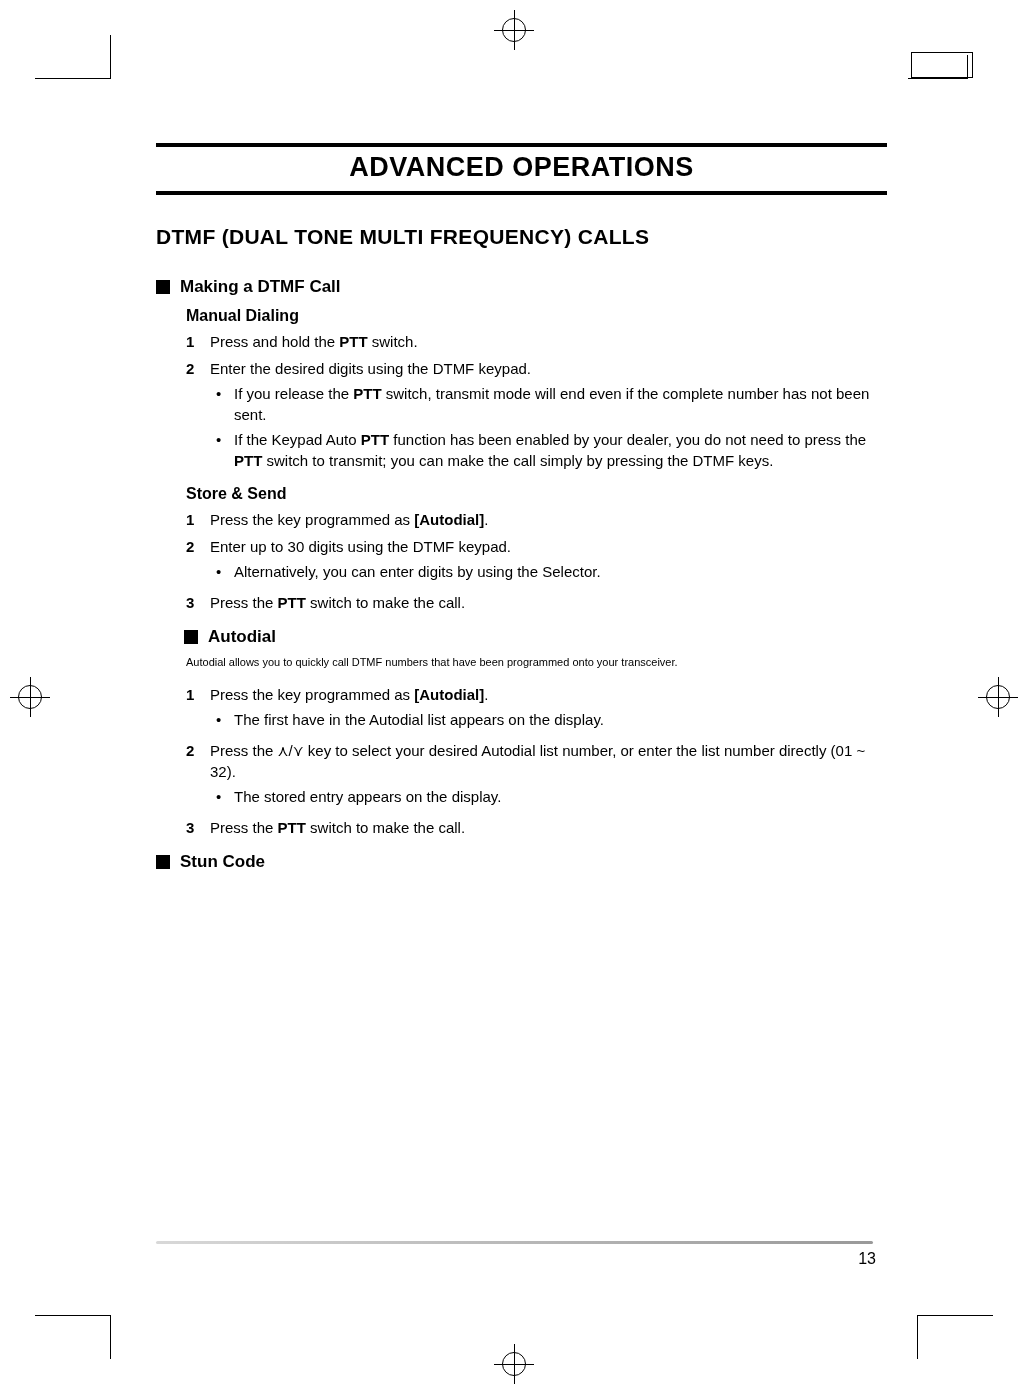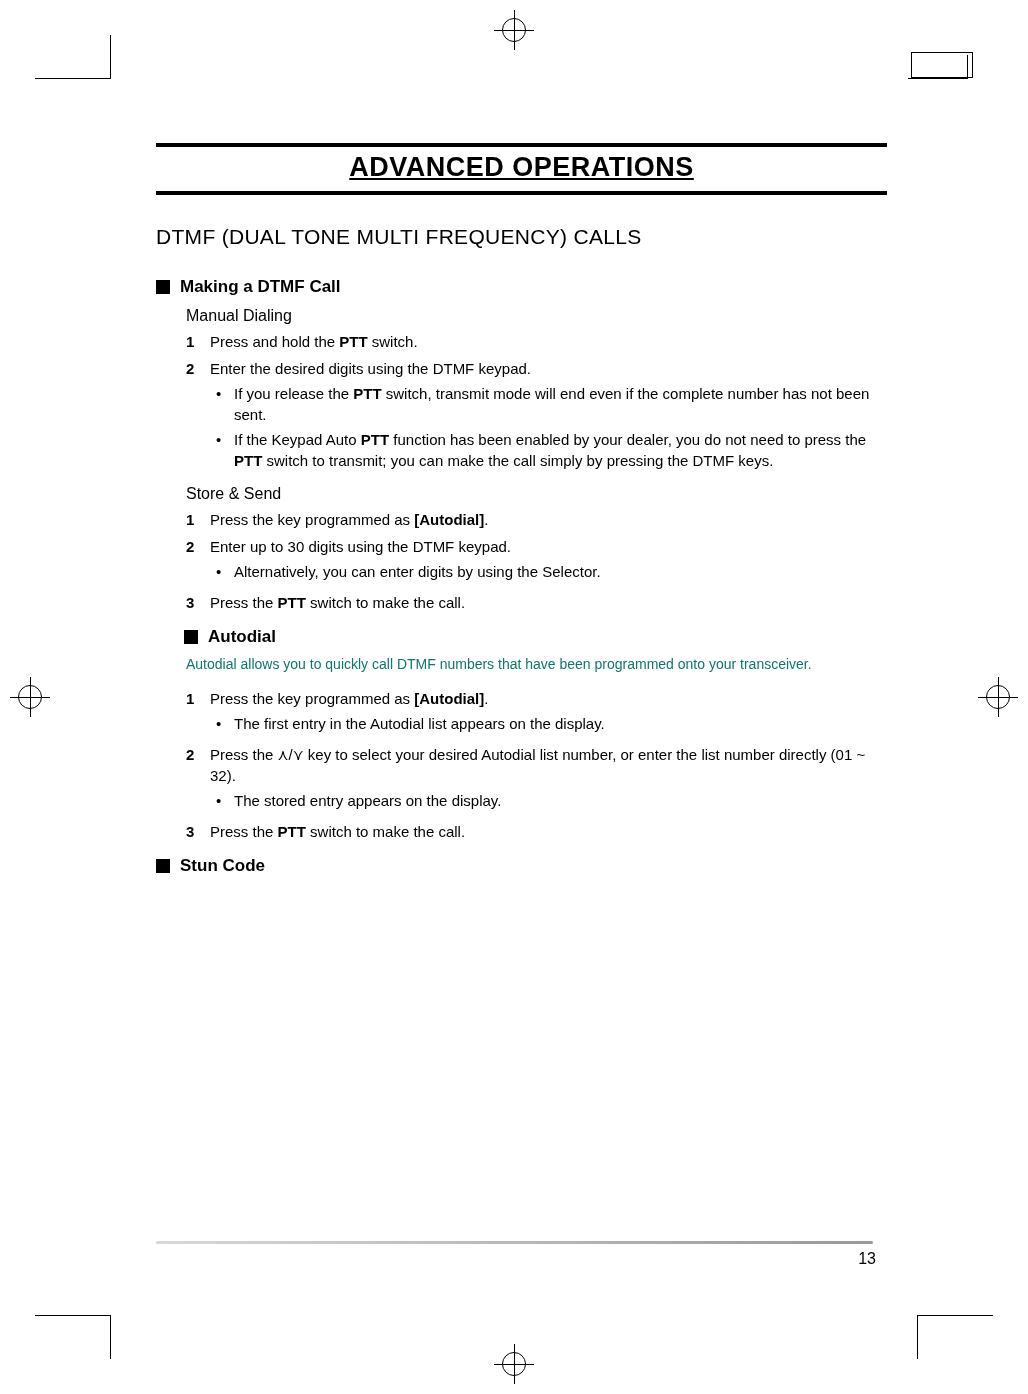--- a/index.html
+++ b/index.html
@@ -39,25 +39,24 @@
     }
     .chapter-title {
       text-align: center;
       font-weight: bold;
       font-size: 27px;
       padding: 5px 0 8px;
       border-top: 4px solid #000;
       border-bottom: 4px solid #000;
       margin-bottom: 30px;
       letter-spacing: 0.5px;
-      text-decoration: underline;
     }
     .section-title {
       font-size: 21px;
-      font-weight: normal;
+      font-weight: bold;
       margin-bottom: 28px;
       font-family: 'Arial Narrow', Arial, sans-serif;
       letter-spacing: 0.3px;
     }
     .subsection {
       display: flex;
       align-items: center;
       margin: 10px 0 8px;
     }
     .square {
@@ -66,31 +65,31 @@
       background: #000;
       margin-right: 10px;
       flex-shrink: 0;
     }
     .subsection-title {
       font-weight: bold;
       font-size: 17px;
       font-family: 'Arial Narrow', Arial, sans-serif;
     }
     .subsub {
-      font-weight: normal;
+      font-weight: bold;
       font-size: 16px;
       margin: 10px 0 6px 30px;
       font-family: 'Arial Narrow', Arial, sans-serif;
     }
     .body-text {
-      font-size: 14px;
+      font-size: 11px;
       line-height: 1.35;
       margin-left: 30px;
       margin-bottom: 14px;
-      color: #0f766e;
+      color: #000000;
     }
     ol.numbered {
       list-style: none;
       margin-left: 30px;
     }
     ol.numbered > li {
       display: flex;
       font-size: 15px;
       line-height: 1.4;
       margin-bottom: 6px;
@@ -216,21 +215,21 @@
     <div class="subsection-title">Autodial</div>
   </div>
   <div class="body-text">Autodial allows you to quickly call DTMF numbers that have been programmed onto your transceiver.</div>
   <ol class="numbered">
     <li>
         <span class="num">1</span>
         <div class="li-body"><span>Press the key programmed as </span><span class="b">[Autodial]</span><span>.</span>
       <ul class="bullets">
             <li>
               <span class="dot">•</span>
-              <div class="li-body">The first entry in the Autodial list appears on the display.</div>
+              <div class="li-body">The first have in the Autodial list appears on the display.</div>
             </li>
           </ul>
     </div>
       </li>
     <li>
         <span class="num">2</span>
         <div class="li-body"><span>Press the </span><span class="arrow">⋏/⋎</span><span> key to select your desired Autodial list number, or enter the list number directly (01 ~ 32).</span>
       <ul class="bullets">
             <li>
               <span class="dot">•</span>

